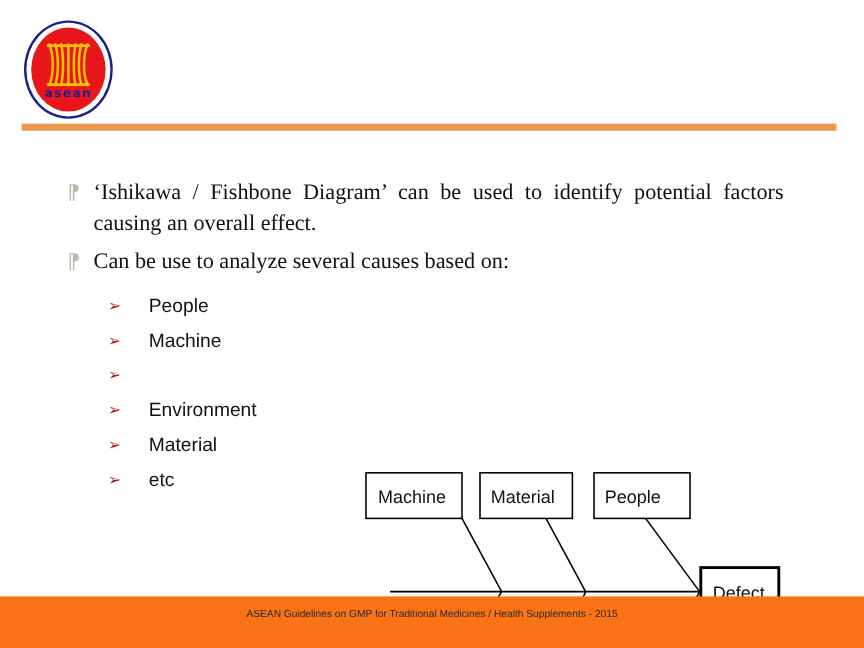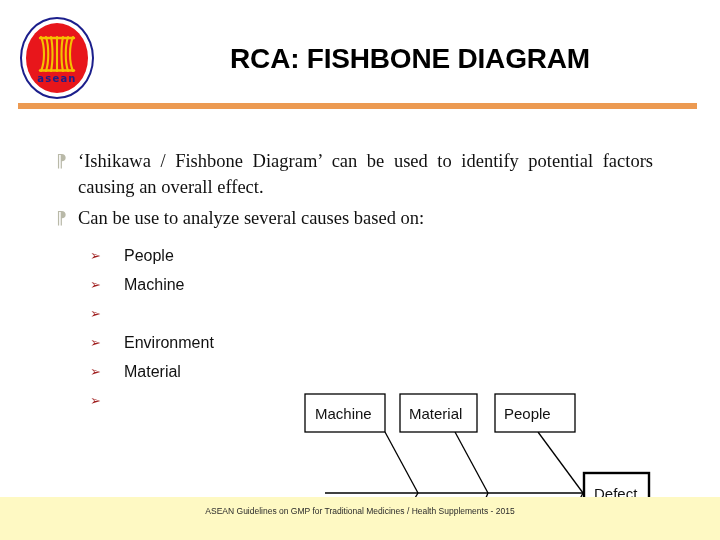--- a/index.html
+++ b/index.html
@@ -175,21 +175,21 @@
     fill: #111111;
   }
 
   
   #slide-footer {
     position: absolute;
     left: 0;
     top: 497px;
     width: 720px;
     height: 43px;
-    background: #fef9c3;
+    background: #f97316;
   }
   #footer-text {
     position: absolute;
     left: 0;
     top: 8px;
     width: 720px;
     text-align: center;
     font-family: "Liberation Sans", sans-serif;
     font-size: 8.5px;
     color: #2b2b2b;
@@ -216,21 +216,20 @@
         <path d="M36 3 C32 12, 32 28, 36 37"></path>
       </g>
       <g stroke="#f5c200" stroke-width="2.4" stroke-linecap="round">
         <line x1="3" y1="4" x2="37" y2="4"></line>
         <line x1="3" y1="36.5" x2="37" y2="36.5"></line>
       </g>
     </svg>
     <div class="logo-word">asean</div>
   </div>
 
-  <div id="page-title">RCA: FISHBONE DIAGRAM</div>
   <div id="header-rule"></div>
 </div>
 
 <div id="content-body">
 
   <div class="bullet-l1" id="bullet-1">
     <span class="mark">⁋</span>
     <span class="body">‘Ishikawa / Fishbone Diagram’ can be used to identify potential factors causing an overall effect.</span>
   </div>
 
@@ -254,20 +253,21 @@
     <div class="sub-item">
       <span class="mark">➢</span>
       <span class="body">Environment</span>
     </div>
     <div class="sub-item">
       <span class="mark">➢</span>
       <span class="body">Material</span>
     </div>
     <div class="sub-item">
       <span class="mark">➢</span>
+      <span class="body">etc</span>
     </div>
   </div>
 
   <div id="fishbone-figure">
     <svg width="400" height="224" viewBox="0 0 400 224">
       <g stroke="#000000" fill="none" stroke-width="1.3">
 
         <line x1="40" y1="113" x2="300" y2="113"></line>
 
         <line x1="100" y1="52" x2="133" y2="113"></line>

